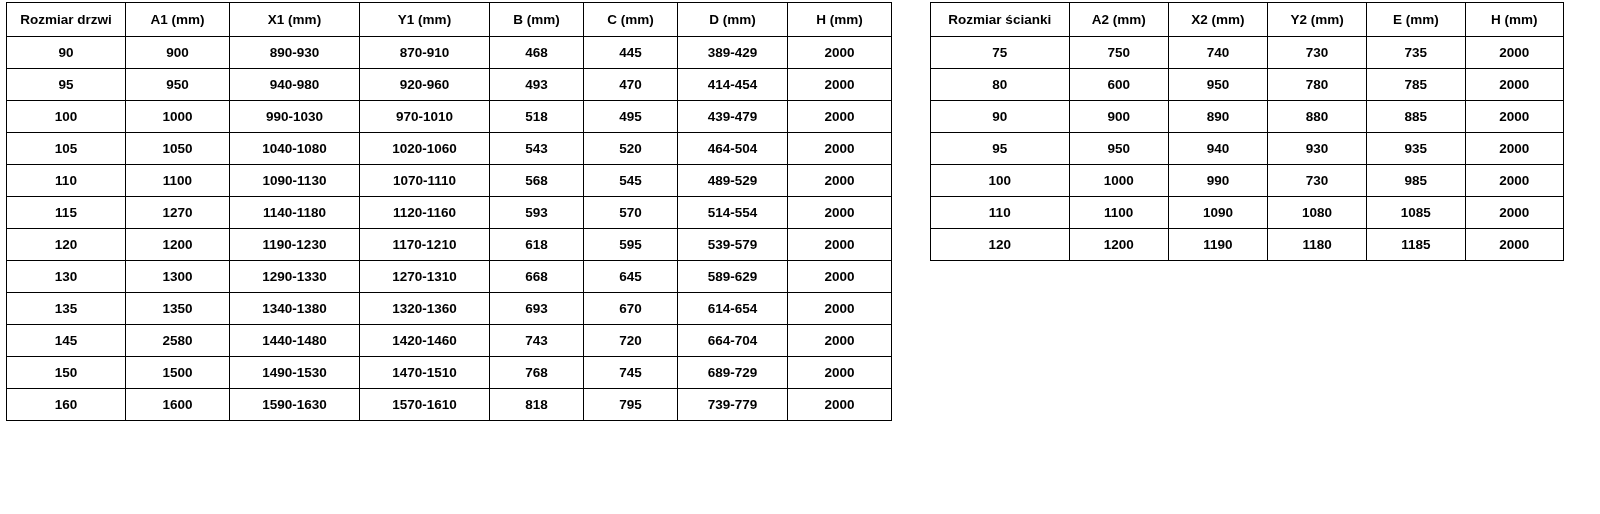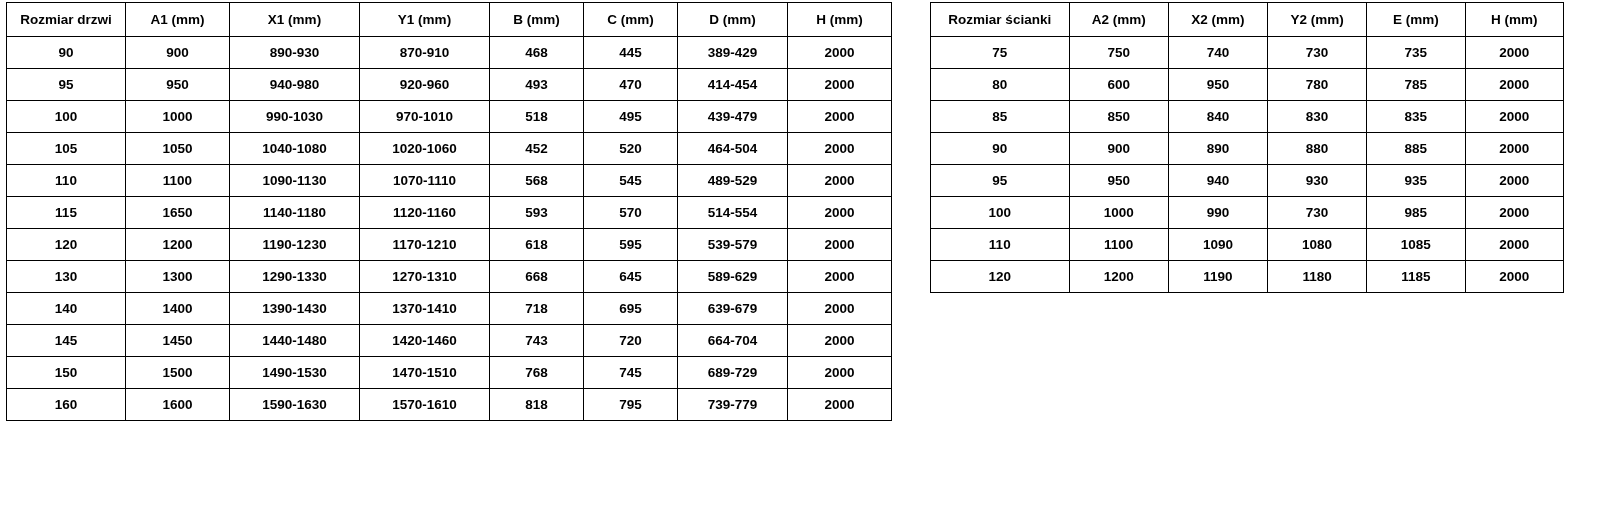--- a/index.html
+++ b/index.html
@@ -124,38 +124,38 @@
           <td>518</td>
           <td>495</td>
           <td>439-479</td>
           <td>2000</td>
         </tr>
         <tr>
           <td>105</td>
           <td>1050</td>
           <td>1040-1080</td>
           <td>1020-1060</td>
-          <td>452</td>
+          <td>543</td>
           <td>520</td>
           <td>464-504</td>
           <td>2000</td>
         </tr>
         <tr>
           <td>110</td>
           <td>1100</td>
           <td>1090-1130</td>
           <td>1070-1110</td>
           <td>568</td>
           <td>545</td>
           <td>489-529</td>
           <td>2000</td>
         </tr>
         <tr>
           <td>115</td>
-          <td>1650</td>
+          <td>1270</td>
           <td>1140-1180</td>
           <td>1120-1160</td>
           <td>593</td>
           <td>570</td>
           <td>514-554</td>
           <td>2000</td>
         </tr>
         <tr>
           <td>120</td>
           <td>1200</td>
@@ -170,32 +170,32 @@
           <td>130</td>
           <td>1300</td>
           <td>1290-1330</td>
           <td>1270-1310</td>
           <td>668</td>
           <td>645</td>
           <td>589-629</td>
           <td>2000</td>
         </tr>
         <tr>
-          <td>140</td>
-          <td>1400</td>
-          <td>1390-1430</td>
-          <td>1370-1410</td>
-          <td>718</td>
-          <td>695</td>
-          <td>639-679</td>
+          <td>135</td>
+          <td>1350</td>
+          <td>1340-1380</td>
+          <td>1320-1360</td>
+          <td>693</td>
+          <td>670</td>
+          <td>614-654</td>
           <td>2000</td>
         </tr>
         <tr>
           <td>145</td>
-          <td>1450</td>
+          <td>2580</td>
           <td>1440-1480</td>
           <td>1420-1460</td>
           <td>743</td>
           <td>720</td>
           <td>664-704</td>
           <td>2000</td>
         </tr>
         <tr>
           <td>150</td>
           <td>1500</td>
@@ -251,28 +251,20 @@
         </tr>
         <tr>
           <td>80</td>
           <td>600</td>
           <td>950</td>
           <td>780</td>
           <td>785</td>
           <td>2000</td>
         </tr>
         <tr>
-          <td>85</td>
-          <td>850</td>
-          <td>840</td>
-          <td>830</td>
-          <td>835</td>
-          <td>2000</td>
-        </tr>
-        <tr>
           <td>90</td>
           <td>900</td>
           <td>890</td>
           <td>880</td>
           <td>885</td>
           <td>2000</td>
         </tr>
         <tr>
           <td>95</td>
           <td>950</td>

